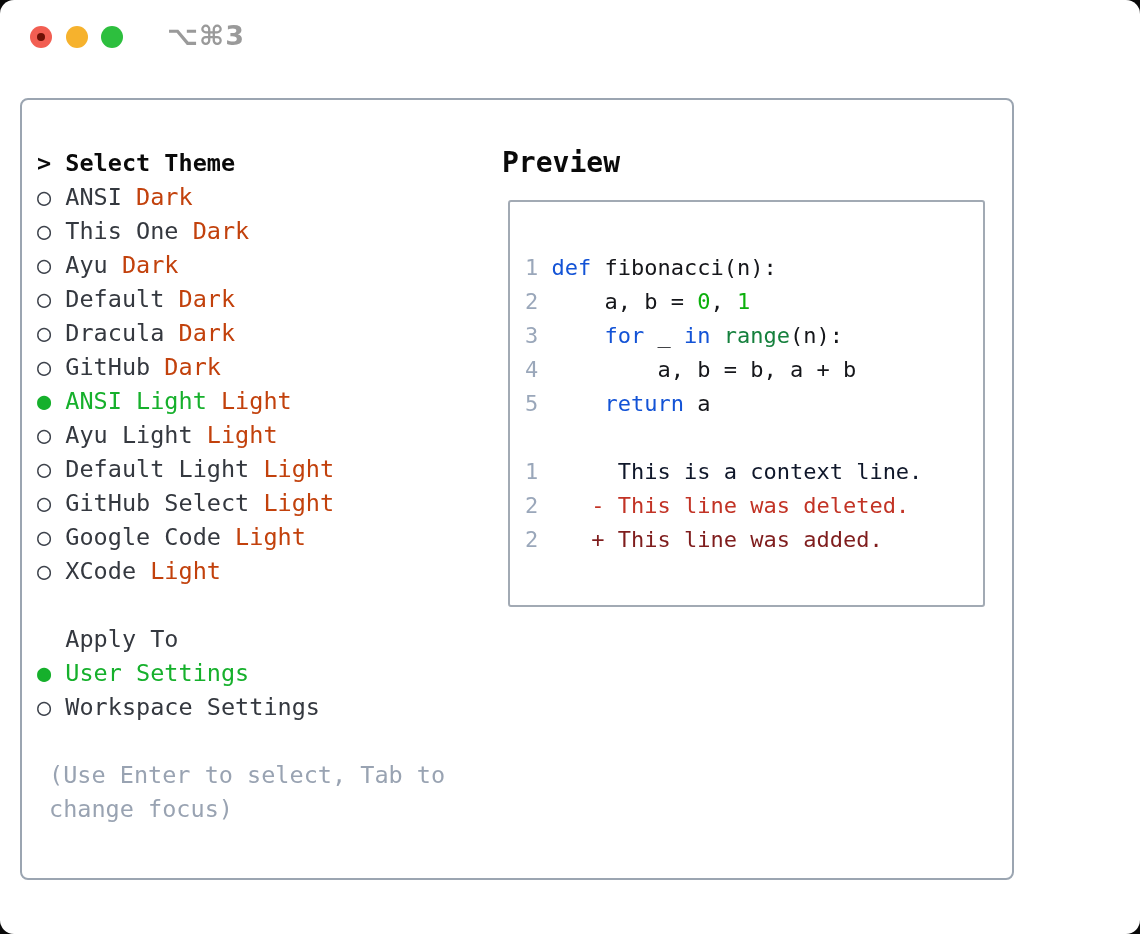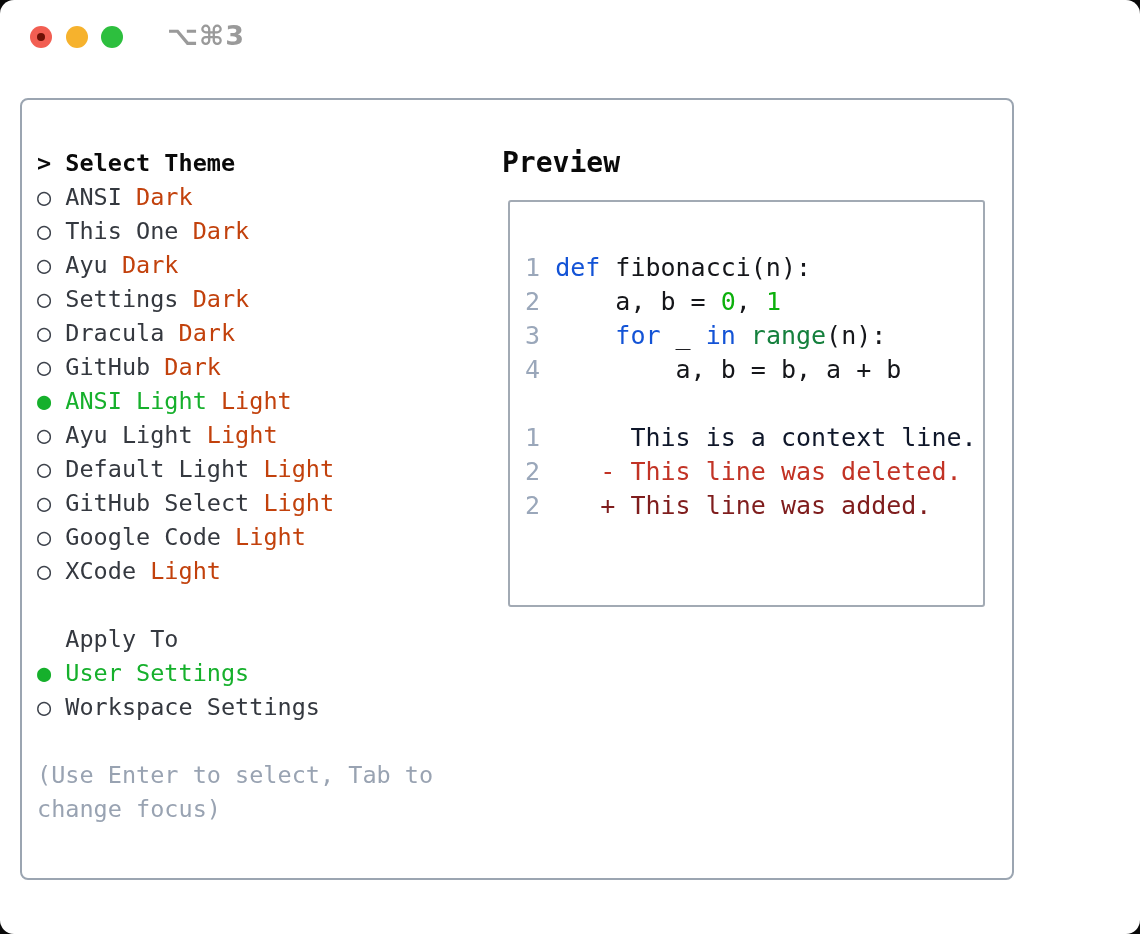--- a/index.html
+++ b/index.html
@@ -21,25 +21,25 @@
   
   .left  { position:absolute; left:15px; top:46px; font-size:23.5px; line-height:34px; color:#34383f; }
   .row   { height:34px; white-space:pre; }
   .blank { height:34px; }
   .hdr   { font-weight:bold; color:#0a0a0a; }
   .prompt{ font-weight:bold; color:#0a0a0a; }
   .bullet{ color:#3f444d; }
   .variant{ color:#c2410c; }
   .theme-row.selected .bullet, .theme-row.selected .tname { color:#16b02c; }
   .apply-row.selected .bullet, .apply-row.selected .alabel { color:#16b02c; }
-  .hint  { color:#99a3b2; }
+  .hint  { color:#99a3b2;margin-left:12px; }
 
   
   .right-title { position:absolute; left:480px; top:46px; font-size:28px; line-height:34px; font-weight:bold; color:#0a0a0a; }
-  .preview-box { position:absolute; left:486px; top:100px; width:477px; height:407px; border:2px solid #a2aab4; border-radius:3px; background:#fff; padding:49px 0 0 15px; font-size:25px; line-height:34px; }
+  .preview-box { position:absolute; left:486px; top:100px; width:477px; height:407px; border:2px solid #a2aab4; border-radius:3px; background:#fff; padding:49px 0 0 15px; font-size:22px; line-height:34px; }
   .crow { height:34px; white-space:pre; }
   .ln        { color:#9aa7ba; }
   .c-plain   { color:#15161a; }
   .c-keyword { color:#1353d6; }
   .c-builtin { color:#15803d; }
   .c-number  { color:#0cb00c; }
   .c-context { color:#0f172a; }
   .c-deleted { color:#c23325; }
   .c-added   { color:#7f1d1d; }
 </style>
@@ -55,21 +55,21 @@
 
   <div class="panel">
 
     <div class="left">
       <div class="row"><span class="prompt">&gt;</span><span> </span><span class="hdr">Select Theme</span></div>
 
       <div id="theme-list">
           <div class="row theme-row"><span class="bullet">○</span><span> </span><span class="tname">ANSI</span><span> </span><span class="variant">Dark</span></div>
           <div class="row theme-row"><span class="bullet">○</span><span> </span><span class="tname">This One</span><span> </span><span class="variant">Dark</span></div>
           <div class="row theme-row"><span class="bullet">○</span><span> </span><span class="tname">Ayu</span><span> </span><span class="variant">Dark</span></div>
-          <div class="row theme-row"><span class="bullet">○</span><span> </span><span class="tname">Settings</span><span> </span><span class="variant">Dark</span></div>
+          <div class="row theme-row"><span class="bullet">○</span><span> </span><span class="tname">Default</span><span> </span><span class="variant">Dark</span></div>
           <div class="row theme-row"><span class="bullet">○</span><span> </span><span class="tname">Dracula</span><span> </span><span class="variant">Dark</span></div>
           <div class="row theme-row"><span class="bullet">○</span><span> </span><span class="tname">GitHub</span><span> </span><span class="variant">Dark</span></div>
           <div class="row theme-row selected"><span class="bullet">●</span><span> </span><span class="tname">ANSI Light</span><span> </span><span class="variant">Light</span></div>
           <div class="row theme-row"><span class="bullet">○</span><span> </span><span class="tname">Ayu Light</span><span> </span><span class="variant">Light</span></div>
           <div class="row theme-row"><span class="bullet">○</span><span> </span><span class="tname">Default Light</span><span> </span><span class="variant">Light</span></div>
           <div class="row theme-row"><span class="bullet">○</span><span> </span><span class="tname">GitHub Select</span><span> </span><span class="variant">Light</span></div>
           <div class="row theme-row"><span class="bullet">○</span><span> </span><span class="tname">Google Code</span><span> </span><span class="variant">Light</span></div>
           <div class="row theme-row"><span class="bullet">○</span><span> </span><span class="tname">XCode</span><span> </span><span class="variant">Light</span></div>
         </div>
 
@@ -89,20 +89,21 @@
     </div>
 
     <div class="right-title">Preview</div>
 
     <div class="preview-box">
       <div id="code-block">
           <div class="crow"><span class="ln">1</span> <span class="c-keyword">def</span><span class="c-plain"> fibonacci(n):</span></div>
           <div class="crow"><span class="ln">2</span> <span class="c-plain">    a, b = </span><span class="c-number">0</span><span class="c-plain">, </span><span class="c-number">1</span></div>
           <div class="crow"><span class="ln">3</span> <span class="c-plain">    </span><span class="c-keyword">for</span><span class="c-plain"> _ </span><span class="c-keyword">in</span><span class="c-plain"> </span><span class="c-builtin">range</span><span class="c-plain">(n):</span></div>
           <div class="crow"><span class="ln">4</span> <span class="c-plain">        a, b = b, a + b</span></div>
+          <div class="crow"><span class="ln">5</span> <span class="c-plain">    </span><span class="c-keyword">return</span><span class="c-plain"> a</span></div>
         </div>
       <div class="crow blank"></div>
       <div id="diff-block">
           <div class="crow"><span class="ln">1</span> <span class="c-context">     This is a context line.</span></div>
           <div class="crow"><span class="ln">2</span> <span class="c-plain">   </span><span class="c-deleted">- This line was deleted.</span></div>
           <div class="crow"><span class="ln">2</span> <span class="c-plain">   </span><span class="c-added">+ This line was added.</span></div>
         </div>
     </div>
 
   </div>

